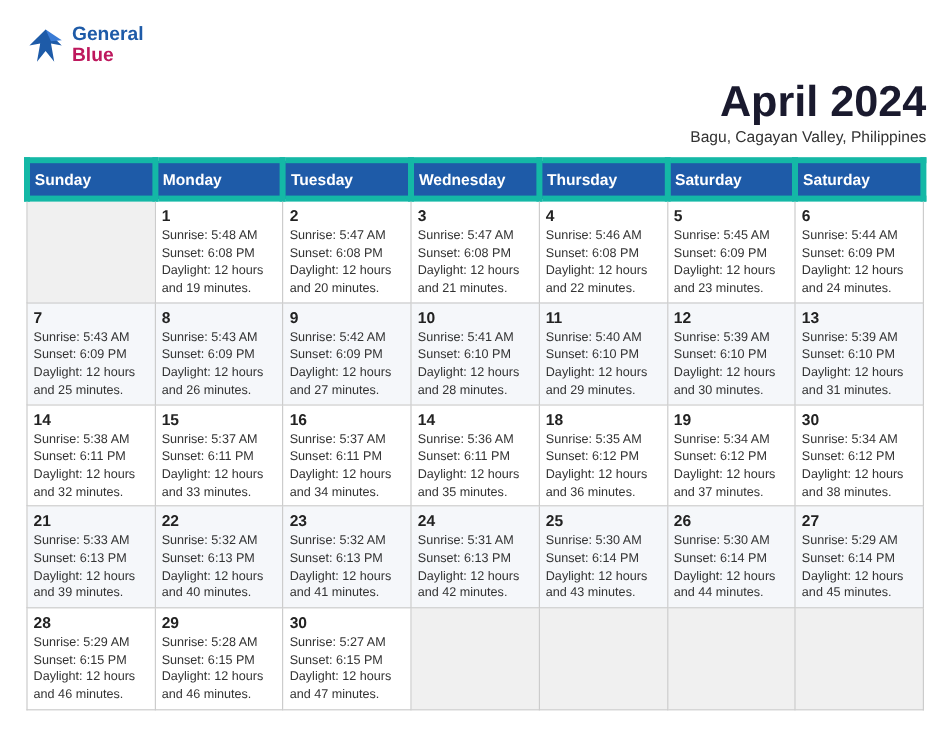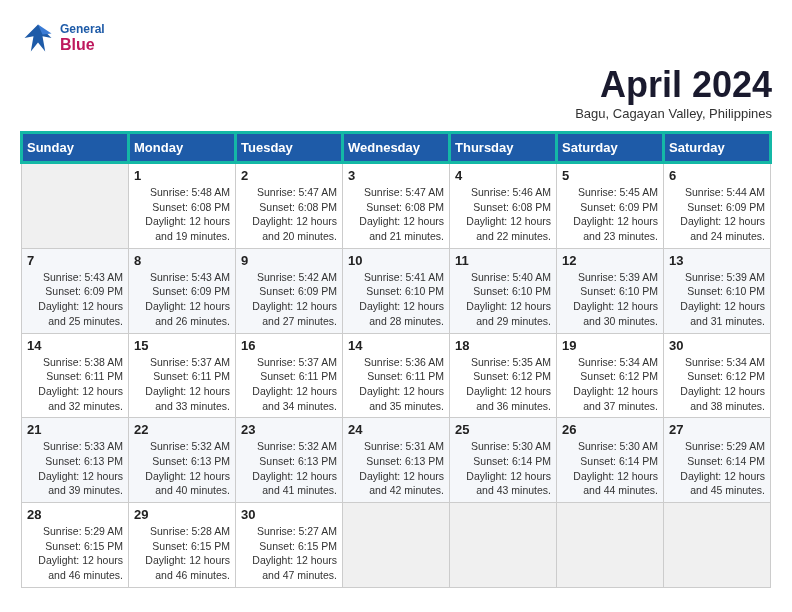--- a/index.html
+++ b/index.html
@@ -42,21 +42,21 @@
       width: 100%;
       border-collapse: collapse;
       font-size: 11px;
     }
     thead tr th {
       background-color: #1e5ba8;
       color: #fff;
       padding: 6px 4px;
       text-align: left;
       font-size: 13px;
-      border: 3px solid #14b8a6;
+      border: 5px solid #14b8a6;
       margin-left: 20px;
     }
     tbody tr td {
       border: 1px solid #ccc;
       vertical-align: top;
       padding: 4px 5px;
       width: 14.28%;
       min-height: 80px;
       height: 82px;
     }
@@ -64,21 +64,20 @@
       font-weight: bold;
       font-size: 13px;
       color: #222;
       display: block;
       margin-bottom: 2px;
     }
     .day-info {
       color: #333;
       font-size: 10.5px;
       line-height: 1.4;
-      text-align: right;
     }
     .empty-cell {
       background: #f9f9f9;
     }
     tbody tr:nth-child(odd) td {
       background-color: #fff;
     }
     tbody tr:nth-child(even) td {
       background-color: #f5f7fa;
     }
@@ -89,21 +88,21 @@
 </head>
 <body>
 
 <div class="header">
   <div class="logo">
     <svg class="logo-bird" viewBox="0 0 40 40" xmlns="http://www.w3.org/2000/svg">
       <polygon points="20,5 35,20 25,18 28,35 20,25 12,35 15,18 5,20" fill="#1e5ba8"></polygon>
       <polygon points="20,5 35,15 25,16" fill="#3a7bd5"></polygon>
     </svg>
     <div>
-      <div style="font-size:12px;font-weight:bold;color:#1a1a2e;line-height:1.1;">
+      <div style="font-size:16px;font-weight:bold;color:#1a1a2e;line-height:1.1;">
         <span style="color:#1e5ba8;">General</span>
       </div>
       <div style="font-size:16px;font-weight:bold;color:#be185d;line-height:1.1;">Blue</div>
     </div>
   </div>
   <div class="title-block">
     <div class="calendar-title">April 2024</div>
     <div class="calendar-subtitle">Bagu, Cagayan Valley, Philippines</div>
   </div>
 </div>

